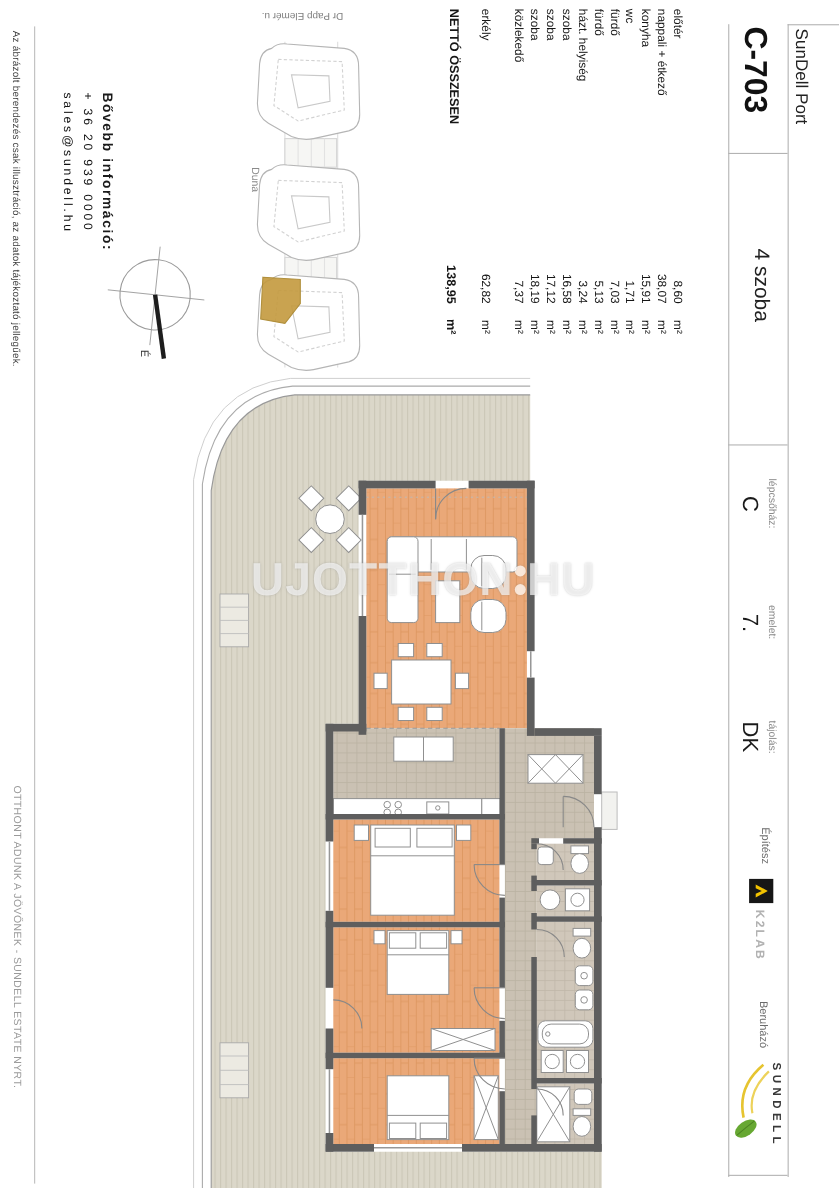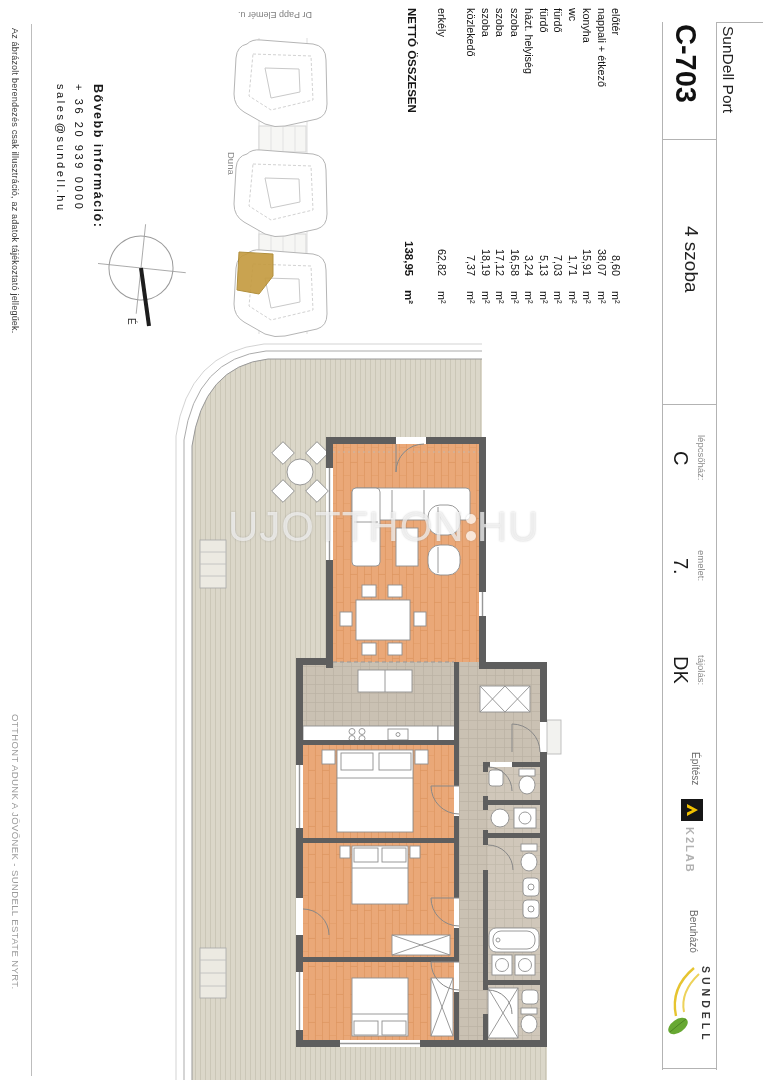--- a/index.html
+++ b/index.html
@@ -40,21 +40,21 @@
   .arch-name{left:684px;top:827px;font-size:11px;font-weight:bold;letter-spacing:2px;color:#b2b2b2;}
   .dev-name{left:700px;top:966px;font-size:10.5px;font-weight:bold;letter-spacing:4px;color:#383838;}
   .k2lab-box{left:681px;top:799px;width:22px;height:22px;background:#161616;}
 
   
   .street-label{left:226px;top:10px;width:98px;font-size:9px;color:#7d7d7d;text-align:center;}
   .river-label{left:226px;top:152px;height:60px;font-size:9.5px;color:#8a8a8a;}
 
   
   .watermark{left:228px;top:503px;display:flex;align-items:center;gap:1px;
-             font-size:42px;font-weight:normal;letter-spacing:1px;
+             font-size:42px;font-weight:bold;letter-spacing:1px;
              color:rgba(255,255,255,0.66);text-shadow:0 0 2px rgba(130,130,130,0.45);
              pointer-events:none;z-index:5;}
   .wm-dots{display:flex;flex-direction:column;gap:7px;}
   .wm-dots .dot{width:10px;height:10px;border-radius:50%;background:rgba(255,255,255,0.72);
                 box-shadow:0 0 2px rgba(130,130,130,0.4);}
 </style>
 </head>
 <body>
 
 <div class="page">

